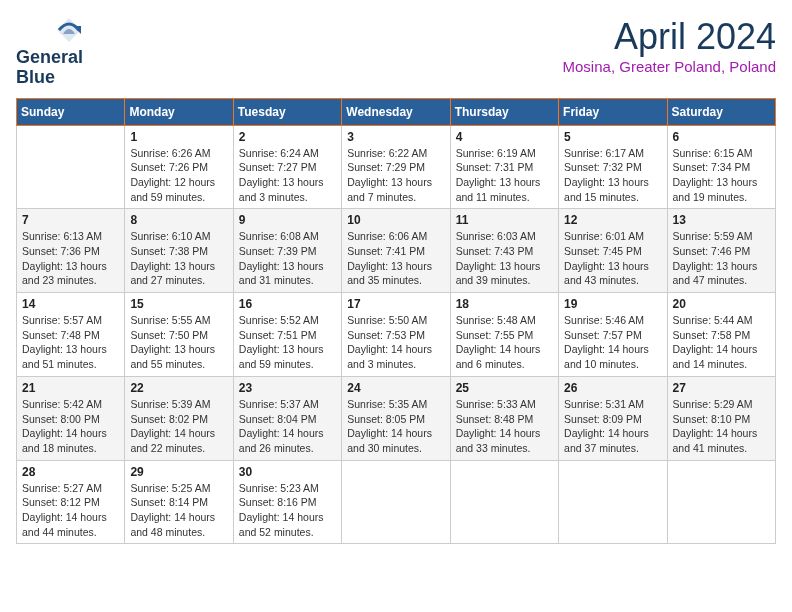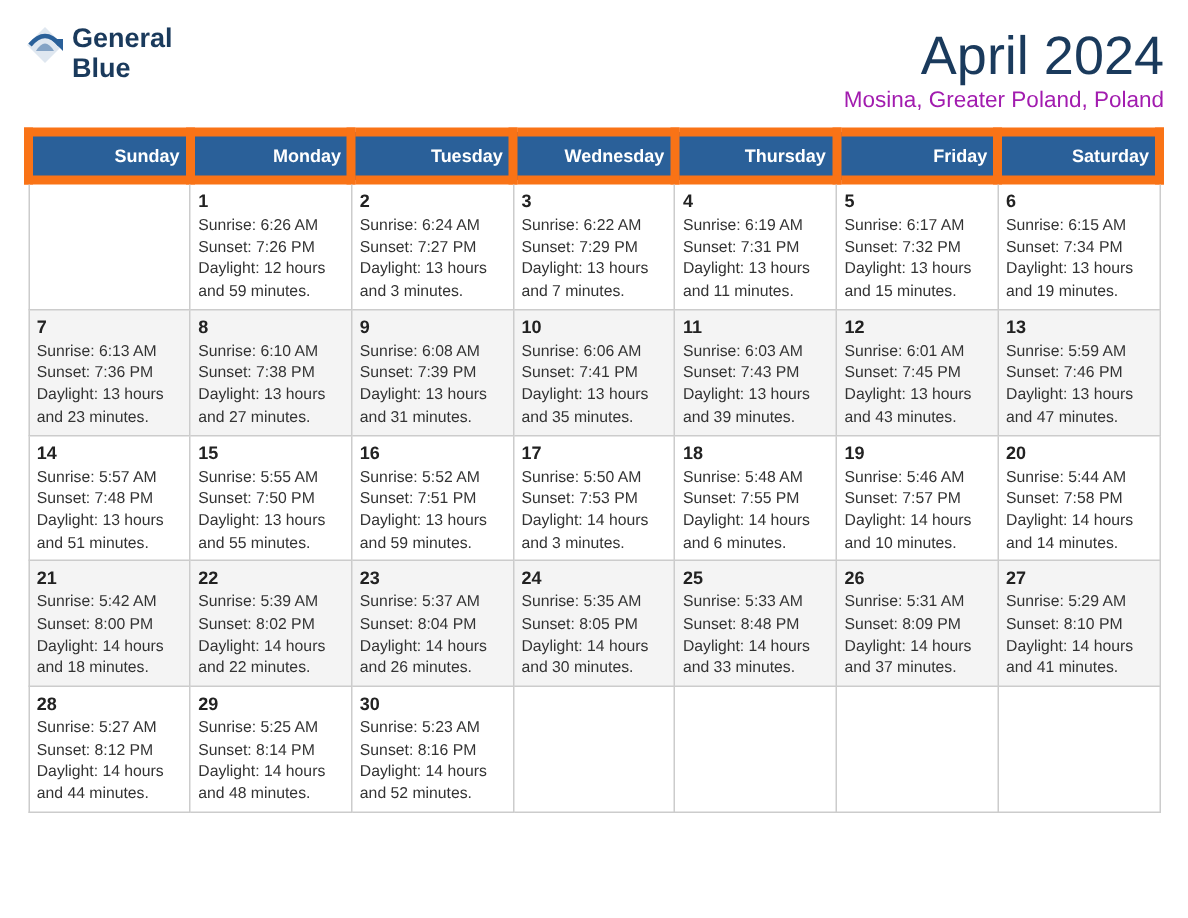--- a/index.html
+++ b/index.html
@@ -11,22 +11,23 @@
       padding: 16px;
     }
     .header {
       display: flex;
       justify-content: space-between;
       align-items: flex-start;
       margin-bottom: 10px;
     }
     .logo {
       display: flex;
-      align-items: flex-start;
+      align-items: flex-end;
       gap: 4px;
+      flex-direction: column;
     }
     .logo-text {
       font-size: 18px;
       font-weight: bold;
       color: #1a3a5c;
       line-height: 1.1;
     }
     .logo-text span { display: block; }
     .logo-icon {
       width: 28px;
@@ -46,24 +47,24 @@
     }
     table {
       width: 100%;
       border-collapse: collapse;
       font-size: 11px;
     }
     thead tr th {
       background: #2a6099;
       color: #fff;
       padding: 6px 4px;
-      text-align: right;
+      text-align: left;
       font-size: 12px;
       font-weight: bold;
-      border: 6px solid #f97316;
+      border: 1px solid #f97316;
     }
     tbody tr td {
       border: 1px solid #ccc;
       vertical-align: top;
       padding: 4px 5px;
       height: 80px;
       width: 107px;
     }
     .day-num {
       font-weight: bold;

